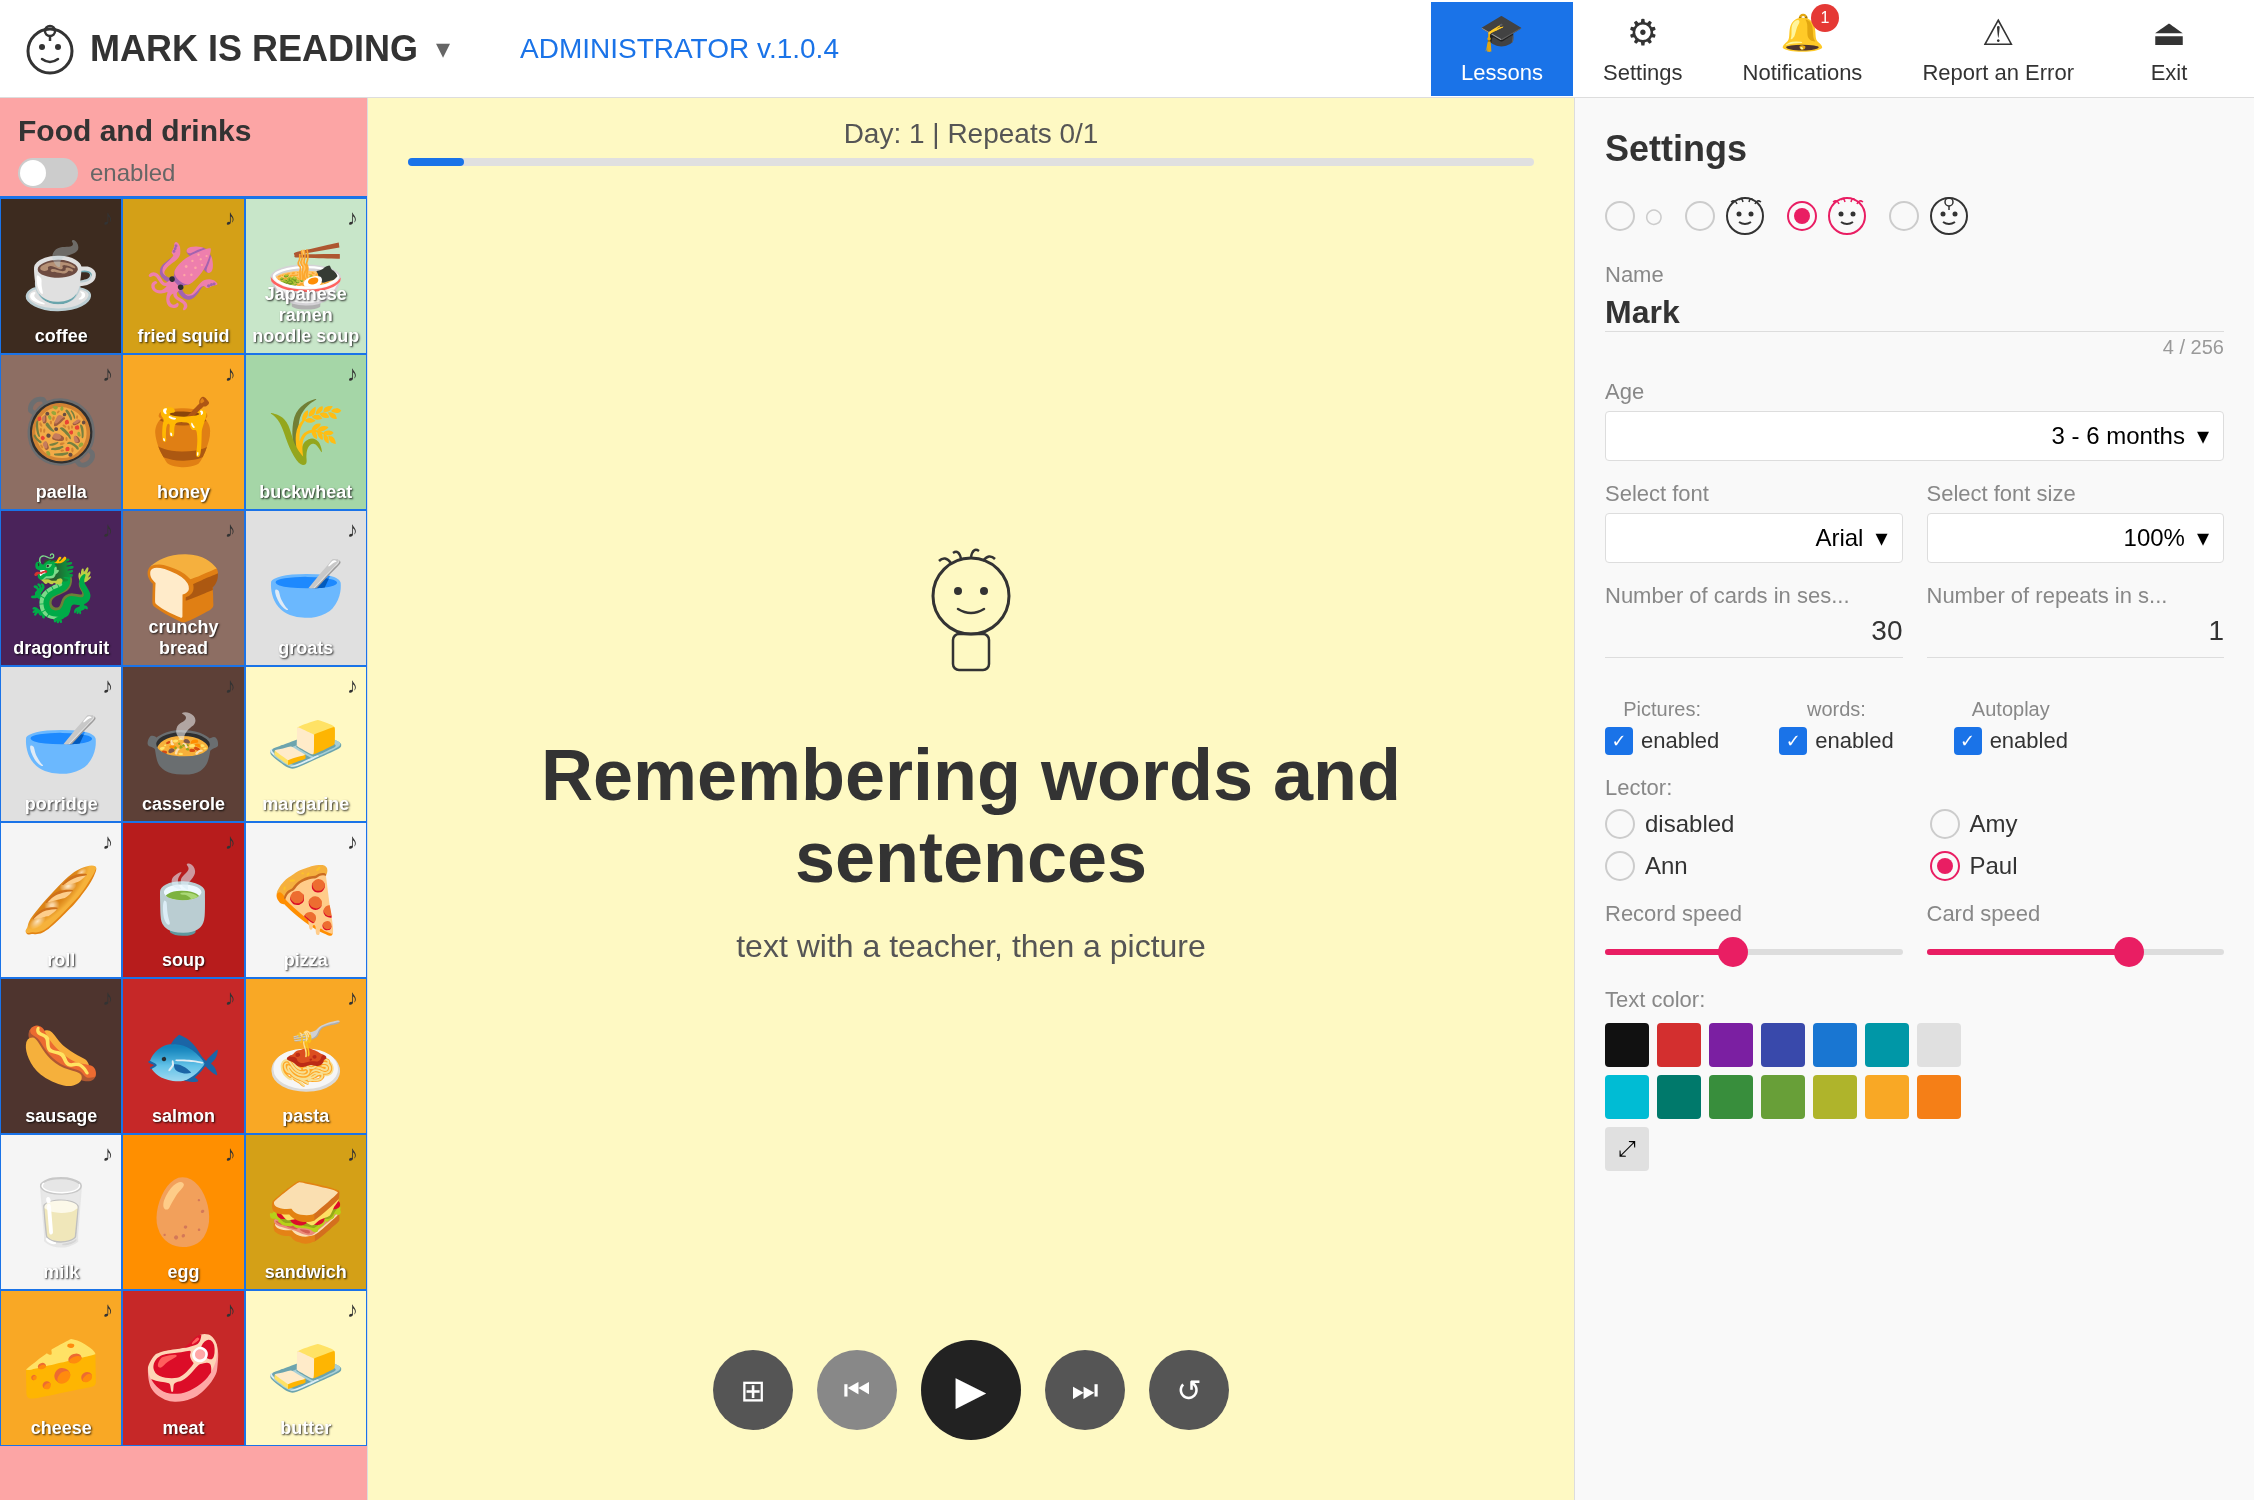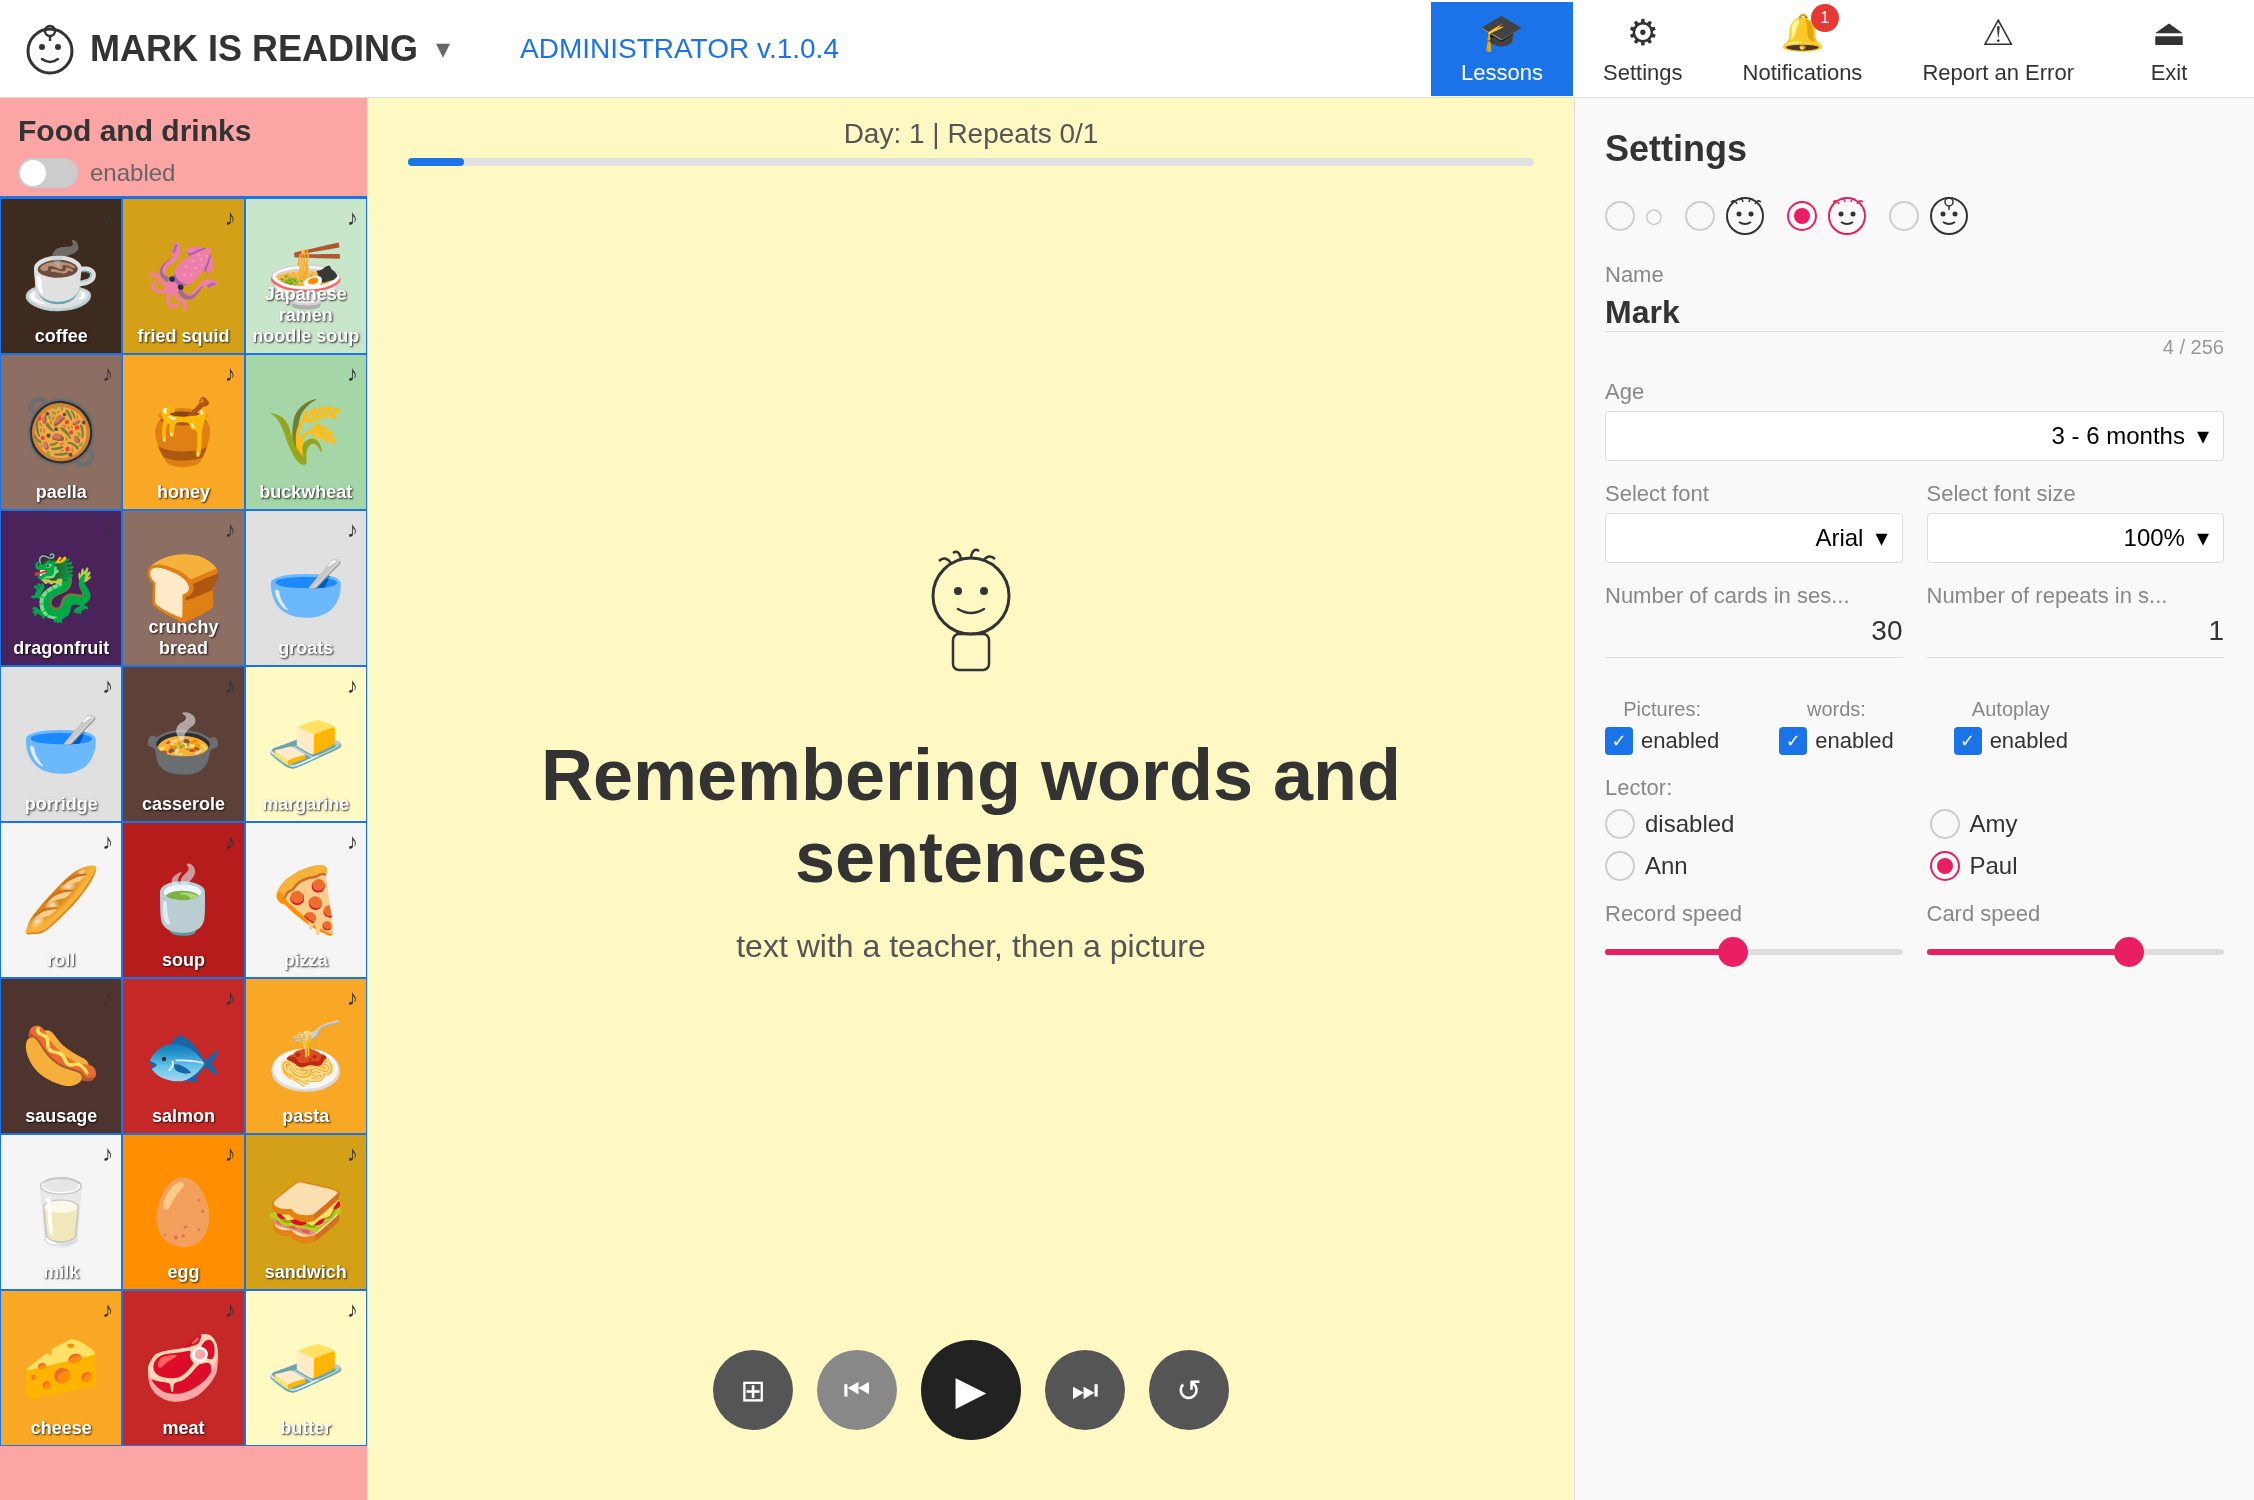--- a/index.html
+++ b/index.html
@@ -881,15 +881,35 @@
           <div class="slider-container">
             <div class="slider-track">
               <div class="slider-fill-left2"></div>
               <div class="slider-thumb2"></div>
             </div>
           </div>
         </div>
       </div>
     </div>
 
+    <div class="text-color-section">
+      <div class="settings-label">Text color:</div>
+      <div class="color-grid" id="color-grid">
+          <div class="color-swatch" style="background: rgb(17, 17, 17);"></div>
+          <div class="color-swatch" style="background: rgb(211, 47, 47);"></div>
+          <div class="color-swatch" style="background: rgb(123, 31, 162);"></div>
+          <div class="color-swatch" style="background: rgb(57, 73, 171);"></div>
+          <div class="color-swatch" style="background: rgb(25, 118, 210);"></div>
+          <div class="color-swatch" style="background: rgb(0, 151, 167);"></div>
+          <div class="color-swatch" style="background: rgb(224, 224, 224);"></div>
+          <div class="color-swatch" style="background: rgb(0, 188, 212);"></div>
+          <div class="color-swatch" style="background: rgb(0, 121, 107);"></div>
+          <div class="color-swatch" style="background: rgb(56, 142, 60);"></div>
+          <div class="color-swatch" style="background: rgb(104, 159, 56);"></div>
+          <div class="color-swatch" style="background: rgb(175, 180, 43);"></div>
+          <div class="color-swatch" style="background: rgb(249, 168, 37);"></div>
+          <div class="color-swatch" style="background: rgb(245, 127, 23);"></div>
+          <div class="expand-btn">⤢</div>
+        </div>
+    </div>
 
   </div>
 </div>
 
 </body></html>

